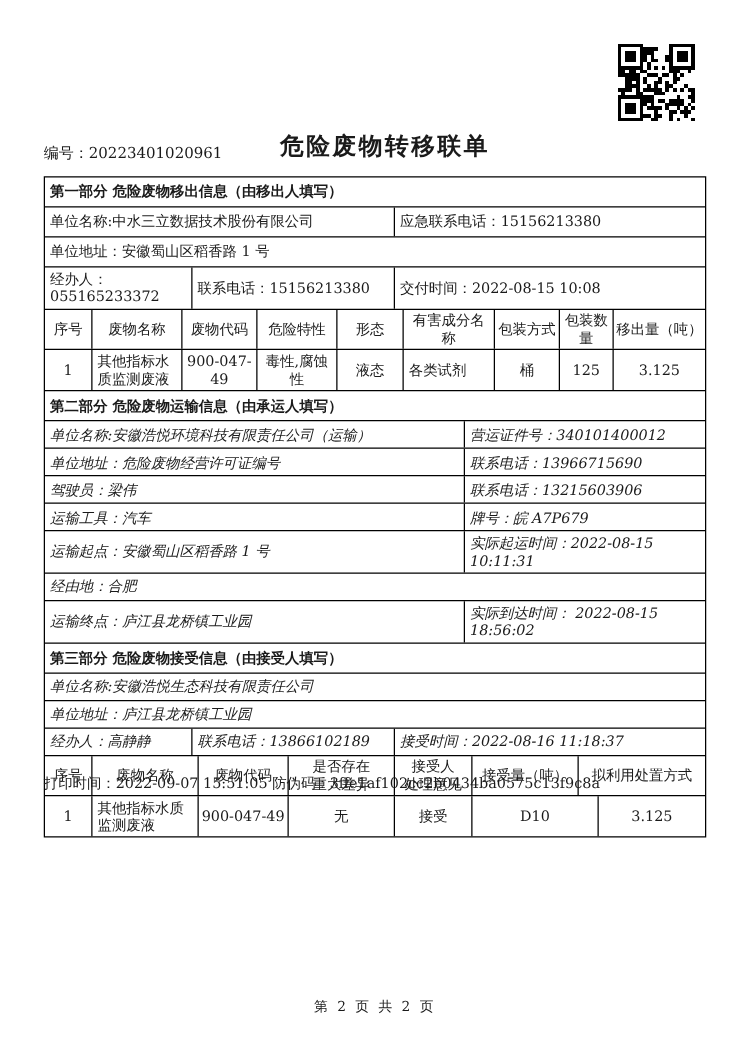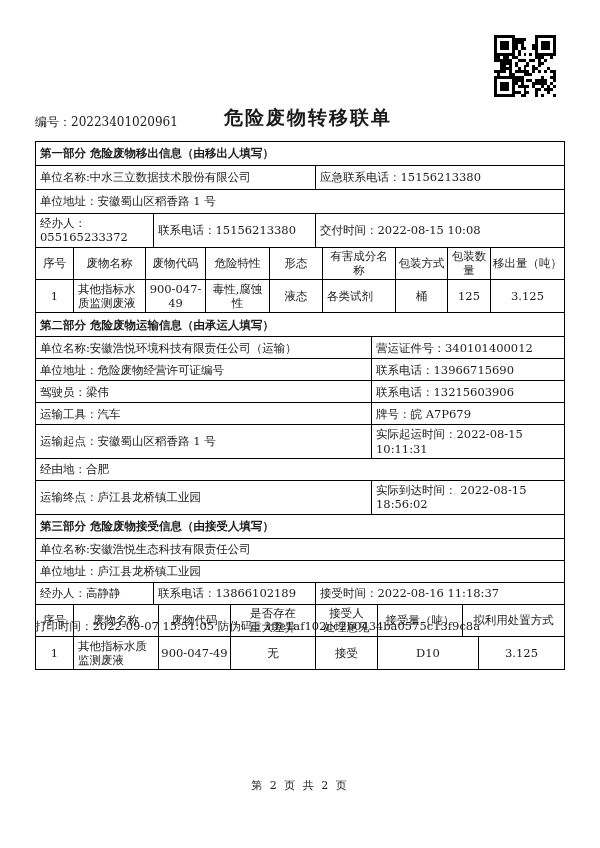--- a/index.html
+++ b/index.html
@@ -19,34 +19,34 @@
           border:1.5px solid #000; }
   .row { display:flex; align-items:stretch; border-bottom:1px solid #000000; }
   .row:last-child { border-bottom:none; }
   .cell { border-right:1px solid #000; padding:2px 4px;
           display:flex; align-items:center; overflow:hidden; }
   .cell:last-child { border-right:none; }
   .c { justify-content:center; text-align:center; padding:1px 2px; }
   .pre { white-space:pre-line;text-align:center; }
   .sec { font-weight:bold; min-height:23px; }
   .h24 { min-height:24px; } .h23 { min-height:23px; }
-  .h22 { min-height:22px; } .h30 { min-height:30px; } .h28 { min-height:28px; }
+  .h22 { min-height:22px;font-style:italic; } .h30 { min-height:30px; } .h28 { min-height:28px; }
 
   
   .ca { flex:0 0 280px; }                 
   .cb { flex:0 0 118px; } .cc { flex:0 0 162px; }  
   .cd { flex:0 0 336px; }                 
   .fx { flex:1; }
   .w0{flex:0 0 38px}.w1{flex:0 0 72px}.w2{flex:0 0 60px}.w3{flex:0 0 64px}
   .w4{flex:0 0 53px}.w5{flex:0 0 73px}.w6{flex:0 0 52px}.w7{flex:0 0 43px}.w8{flex:1}
   .v0{flex:0 0 38px}.v1{flex:0 0 85px}.v2{flex:0 0 72px}.v3{flex:0 0 85px}
   .v4{flex:0 0 62px}.v5{flex:0 0 101px}.v6{flex:1}
 
   .print-line { position:absolute; left:35px; top:619px; font-size:11.5px; }
-  .page-line  { position:absolute; left:0; top:779px; width:100%;
+  .page-line  { position:absolute; left:0; top:799px; width:100%;
                 text-align:center; font-size:11px; letter-spacing:2px; }
 </style>
 </head>
 <body>
 
 <div class="page">
 
   <div class="doc-number">编号：20223401020961</div>
   <div class="doc-title">危险废物转移联单</div>
   <svg class="qr" viewBox="0 0 21 21" shape-rendering="crispEdges" fill="#000">

